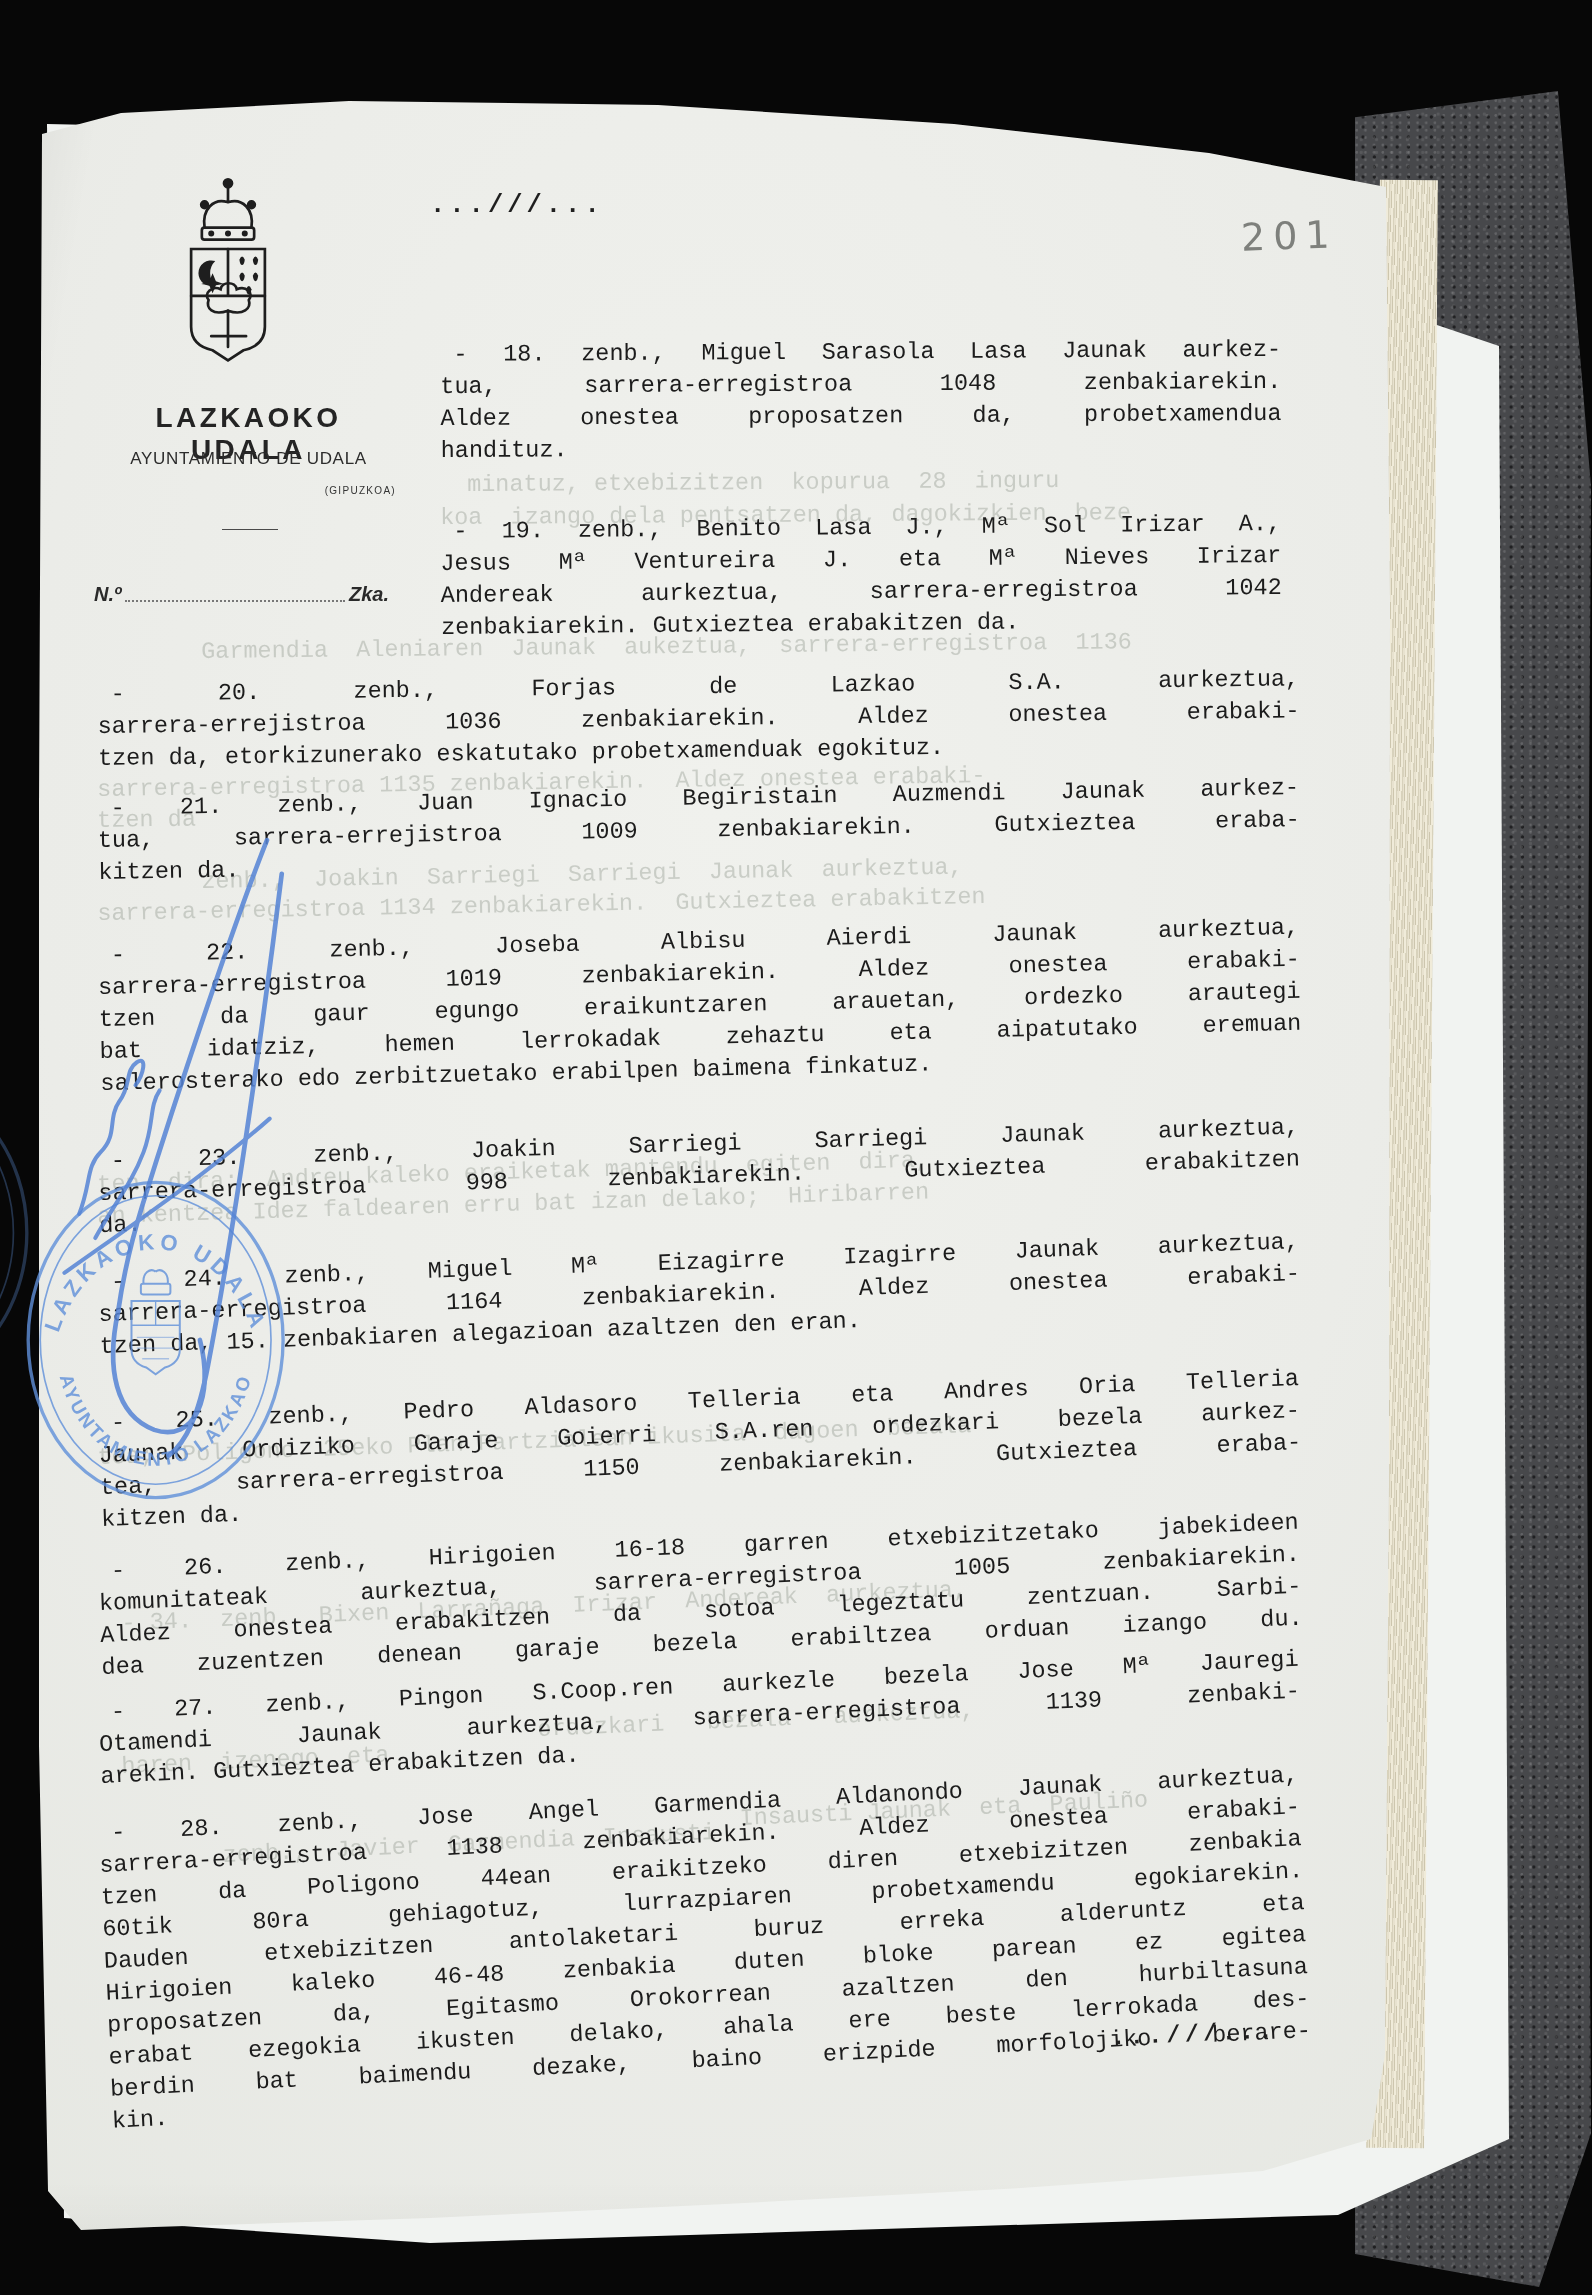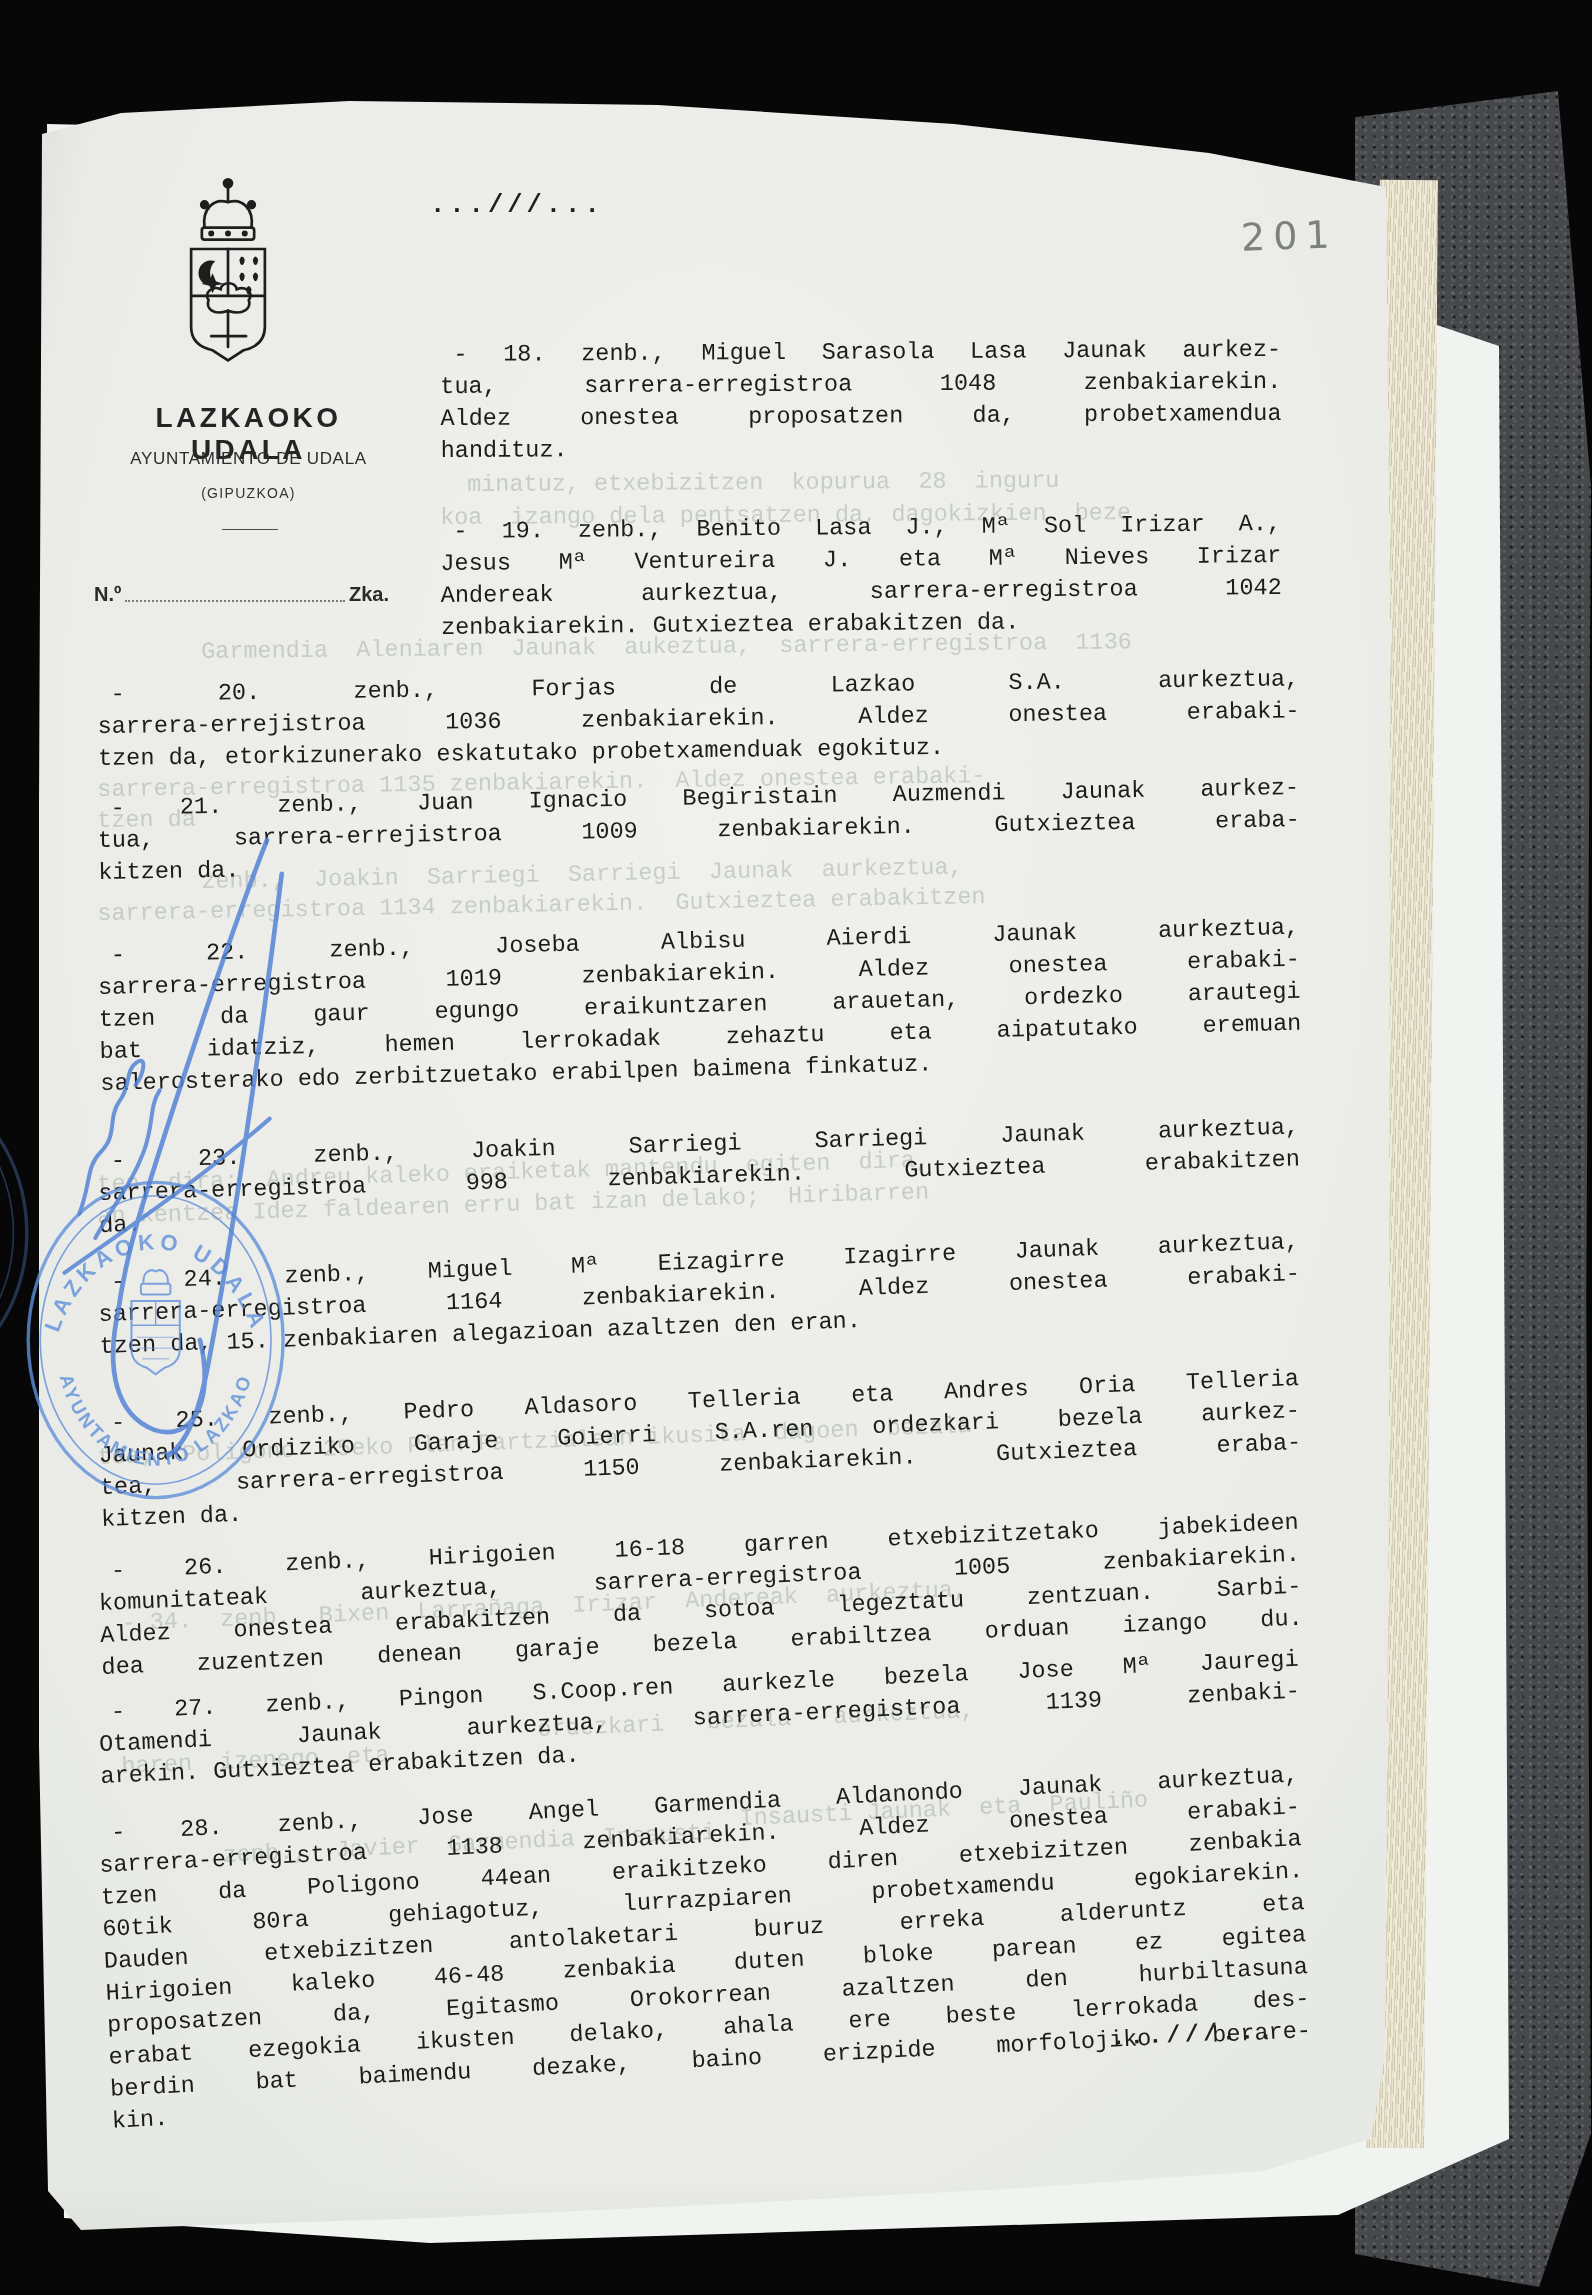--- a/index.html
+++ b/index.html
@@ -36,23 +36,23 @@
   .para{position:absolute;transform-origin:left top;}
   .line{text-align:justify;text-align-last:justify;}
   .line.left{text-align-last:left;}
   .line.fl{text-indent:13.4px;}
   .ghost{position:absolute;font-family:"Liberation Mono",monospace;font-size:23.5px;
     color:rgba(128,138,126,0.34);white-space:pre;transform-origin:left top;}
   
   #lh-title{left:101px;top:402px;width:295px;text-align:center;font-weight:bold;
     font-size:28px;letter-spacing:3.4px;color:#242424;}
   #lh-sub{left:101px;top:449px;width:295px;text-align:center;font-size:17px;letter-spacing:0.7px;color:#2c2c2c;}
-  #lh-prov{left:101px;top:485px;width:295px;text-align:center;font-size:14px;letter-spacing:1.3px;color:#333;}
+  #lh-prov{left:101px;top:485px;width:295px;text-align:right;font-size:10px;letter-spacing:1.3px;color:#333;}
   #lh-rule{left:222px;top:529px;width:56px;height:1.3px;background:#4a4a4a;}
-  #nline{left:94px;top:583px;width:295px;font-weight:bold;font-size:20px;color:#2a2a2a;
+  #nline{left:94px;top:583px;width:295px;font-style:italic;font-weight:bold;font-size:20px;color:#2a2a2a;
     display:flex;align-items:flex-end;}
   #ndots{flex:1;border-bottom:2px dotted #777;margin:0 4px 4px 4px;height:0.7px;}
   .cont-mark{font-family:"Liberation Mono",monospace;font-weight:bold;color:#1f1f1f;letter-spacing:4px;}
   #pageno{left:1241px;top:214px;font-family:"DejaVu Sans",sans-serif;font-size:38px;
     color:#7e807c;letter-spacing:8px;transform:rotate(-2deg);}
   svg .blue{stroke:#6090da;fill:none;}
 </style>
 </head>
 <body>
 

